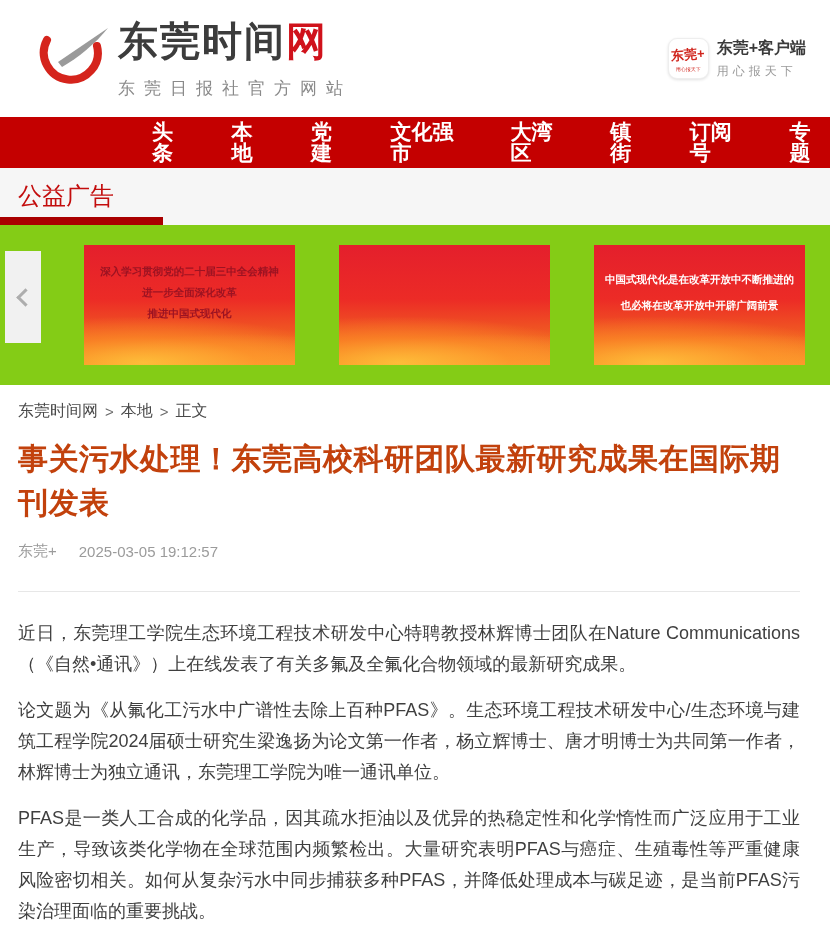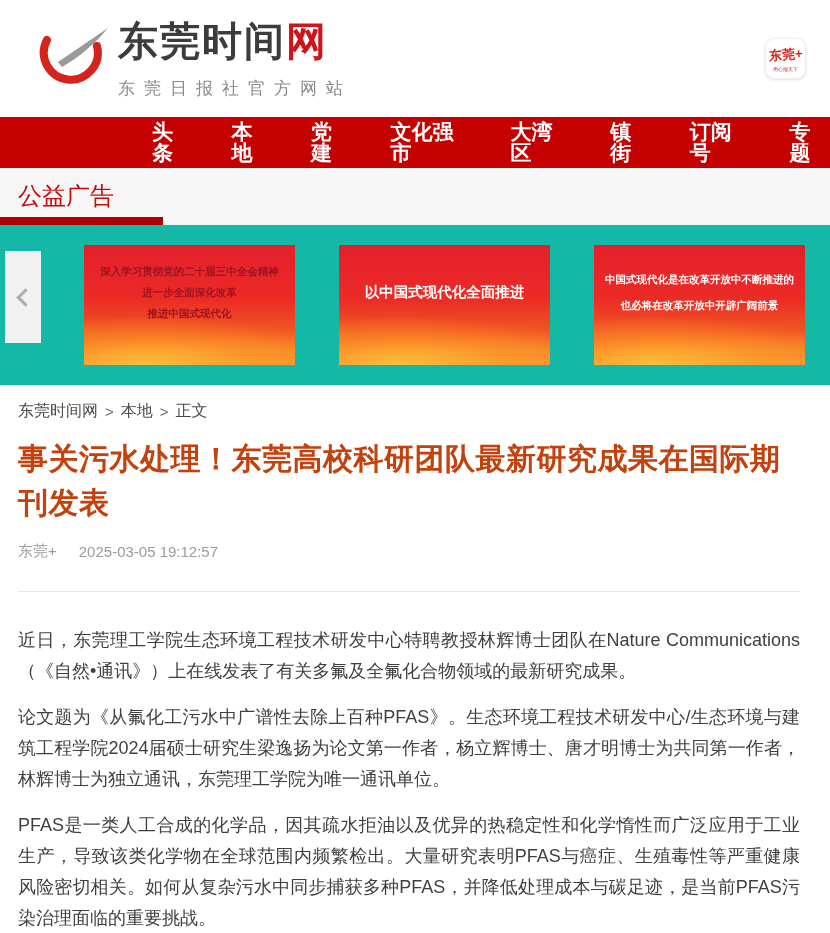--- a/index.html
+++ b/index.html
@@ -52,21 +52,21 @@
   
   .ads-band{ height:57px; background:#f6f6f6; position:relative; }
   .ads-title{
     font-size:24px; color:#c30d0d; padding:12px 0 0 18px; font-weight:500;
   }
   .ads-redbar{
     position:absolute; left:0; bottom:0; width:163px; height:8px; background:#a90000;
   }
 
   
-  .carousel{ height:160px; background:#14b8a6; position:relative; }
+  .carousel{ height:160px; background:#84cc16; position:relative; }
   .carousel-prev{
     position:absolute; left:5px; top:26px; width:36px; height:92px;
     background:#f1f1f1; border:none; cursor:pointer;
     display:flex; align-items:center; justify-content:center;
   }
   .chevron-left{
     width:13px; height:13px;
     border-left:3px solid #adadad; border-bottom:3px solid #adadad;
     transform:rotate(45deg); margin-left:5px;
   }
@@ -97,21 +97,21 @@
   .article{ padding:0 30px 0 18px; }
   .article-title{
     margin-top:15px; font-size:30px; font-weight:bold; color:#c2410c;
     line-height:44px; letter-spacing:.5px; padding-right:18px;
   }
   .article-meta{
     margin-top:17px; font-size:15px; color:#9b9b9b;
     display:flex; gap:22px; align-items:center;
   }
   .article-divider{ border:none; border-top:1px solid #e7e7e7; margin-top:30px; }
-  .article-body{ margin-top:33px; }
+  .article-body{ margin-top:26px; }
   .article-body p{
     font-size:18px; color:#3f3f3f; line-height:31px; margin-bottom:15px;
     text-align:justify;
   }
 </style>
 </head>
 <body>
 
 <header class="site-header">
   <div class="logo">
@@ -125,20 +125,24 @@
       <div class="logo-title"><span>东莞时间</span><span class="accent">网</span></div>
       <div class="logo-tagline">东莞日报社官方网站</div>
     </div>
   </div>
 
   <div class="app-badge">
     <div class="app-icon">
       <div class="t1">东莞+</div>
       <div class="t2">用心报天下</div>
     </div>
+    <div class="app-text">
+      <div class="t1">东莞+客户端</div>
+      <div class="t2">用心报天下</div>
+    </div>
   </div>
 </header>
 
 <nav class="main-nav">
   <div class="nav-item active">头条</div>
   <div class="nav-item">本地</div>
   <div class="nav-item">党建</div>
   <div class="nav-item">文化强市</div>
   <div class="nav-item">大湾区</div>
   <div class="nav-item">镇街</div>
@@ -155,21 +159,20 @@
   <button class="carousel-prev">
     <span class="chevron-left"></span>
   </button>
   <div class="banners">
     <div class="banner banner-1">
       <div class="banner-line">深入学习贯彻党的二十届三中全会精神</div>
       <div class="banner-line">进一步全面深化改革</div>
       <div class="banner-line">推进中国式现代化</div>
     </div>
     <div class="banner banner-2">
-      <div class="banner-line">以中国式现代化全面推进</div>
     </div>
     <div class="banner banner-3">
       <div class="banner-line">中国式现代化是在改革开放中不断推进的</div>
       <div class="banner-line">也必将在改革开放中开辟广阔前景</div>
     </div>
   </div>
 </section>
 
 <nav class="breadcrumb">
   <span class="crumb">东莞时间网</span>

